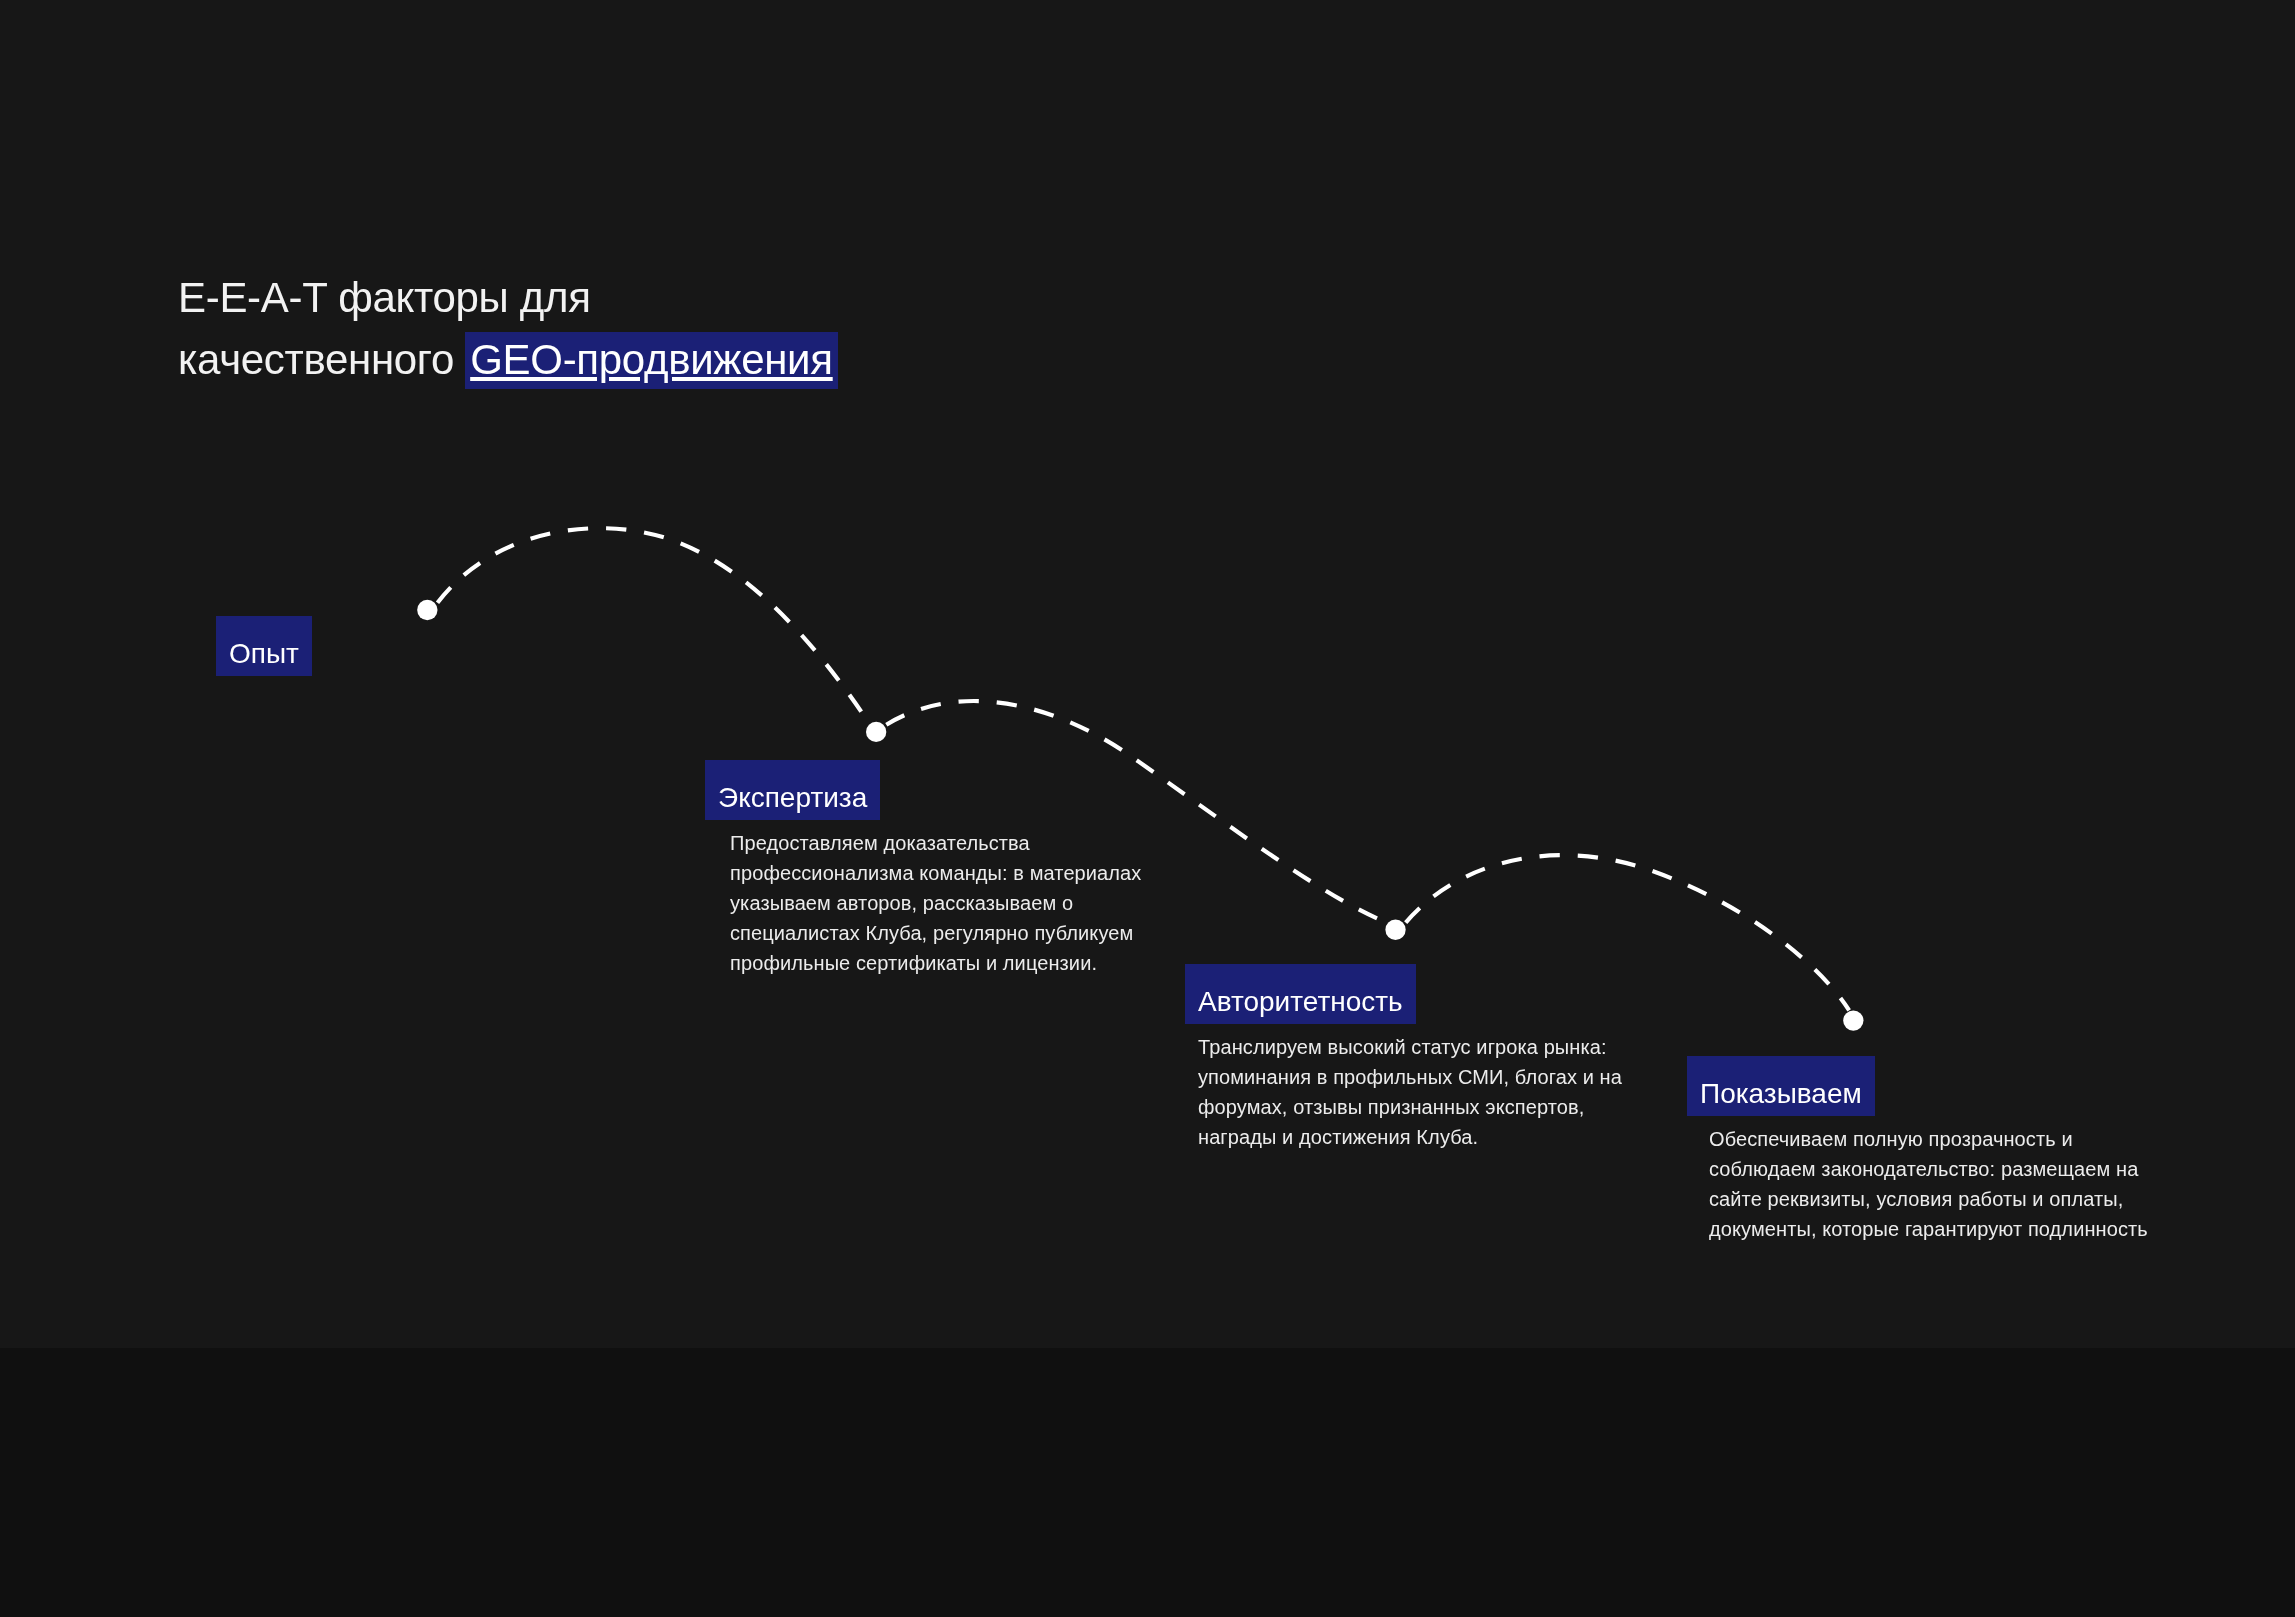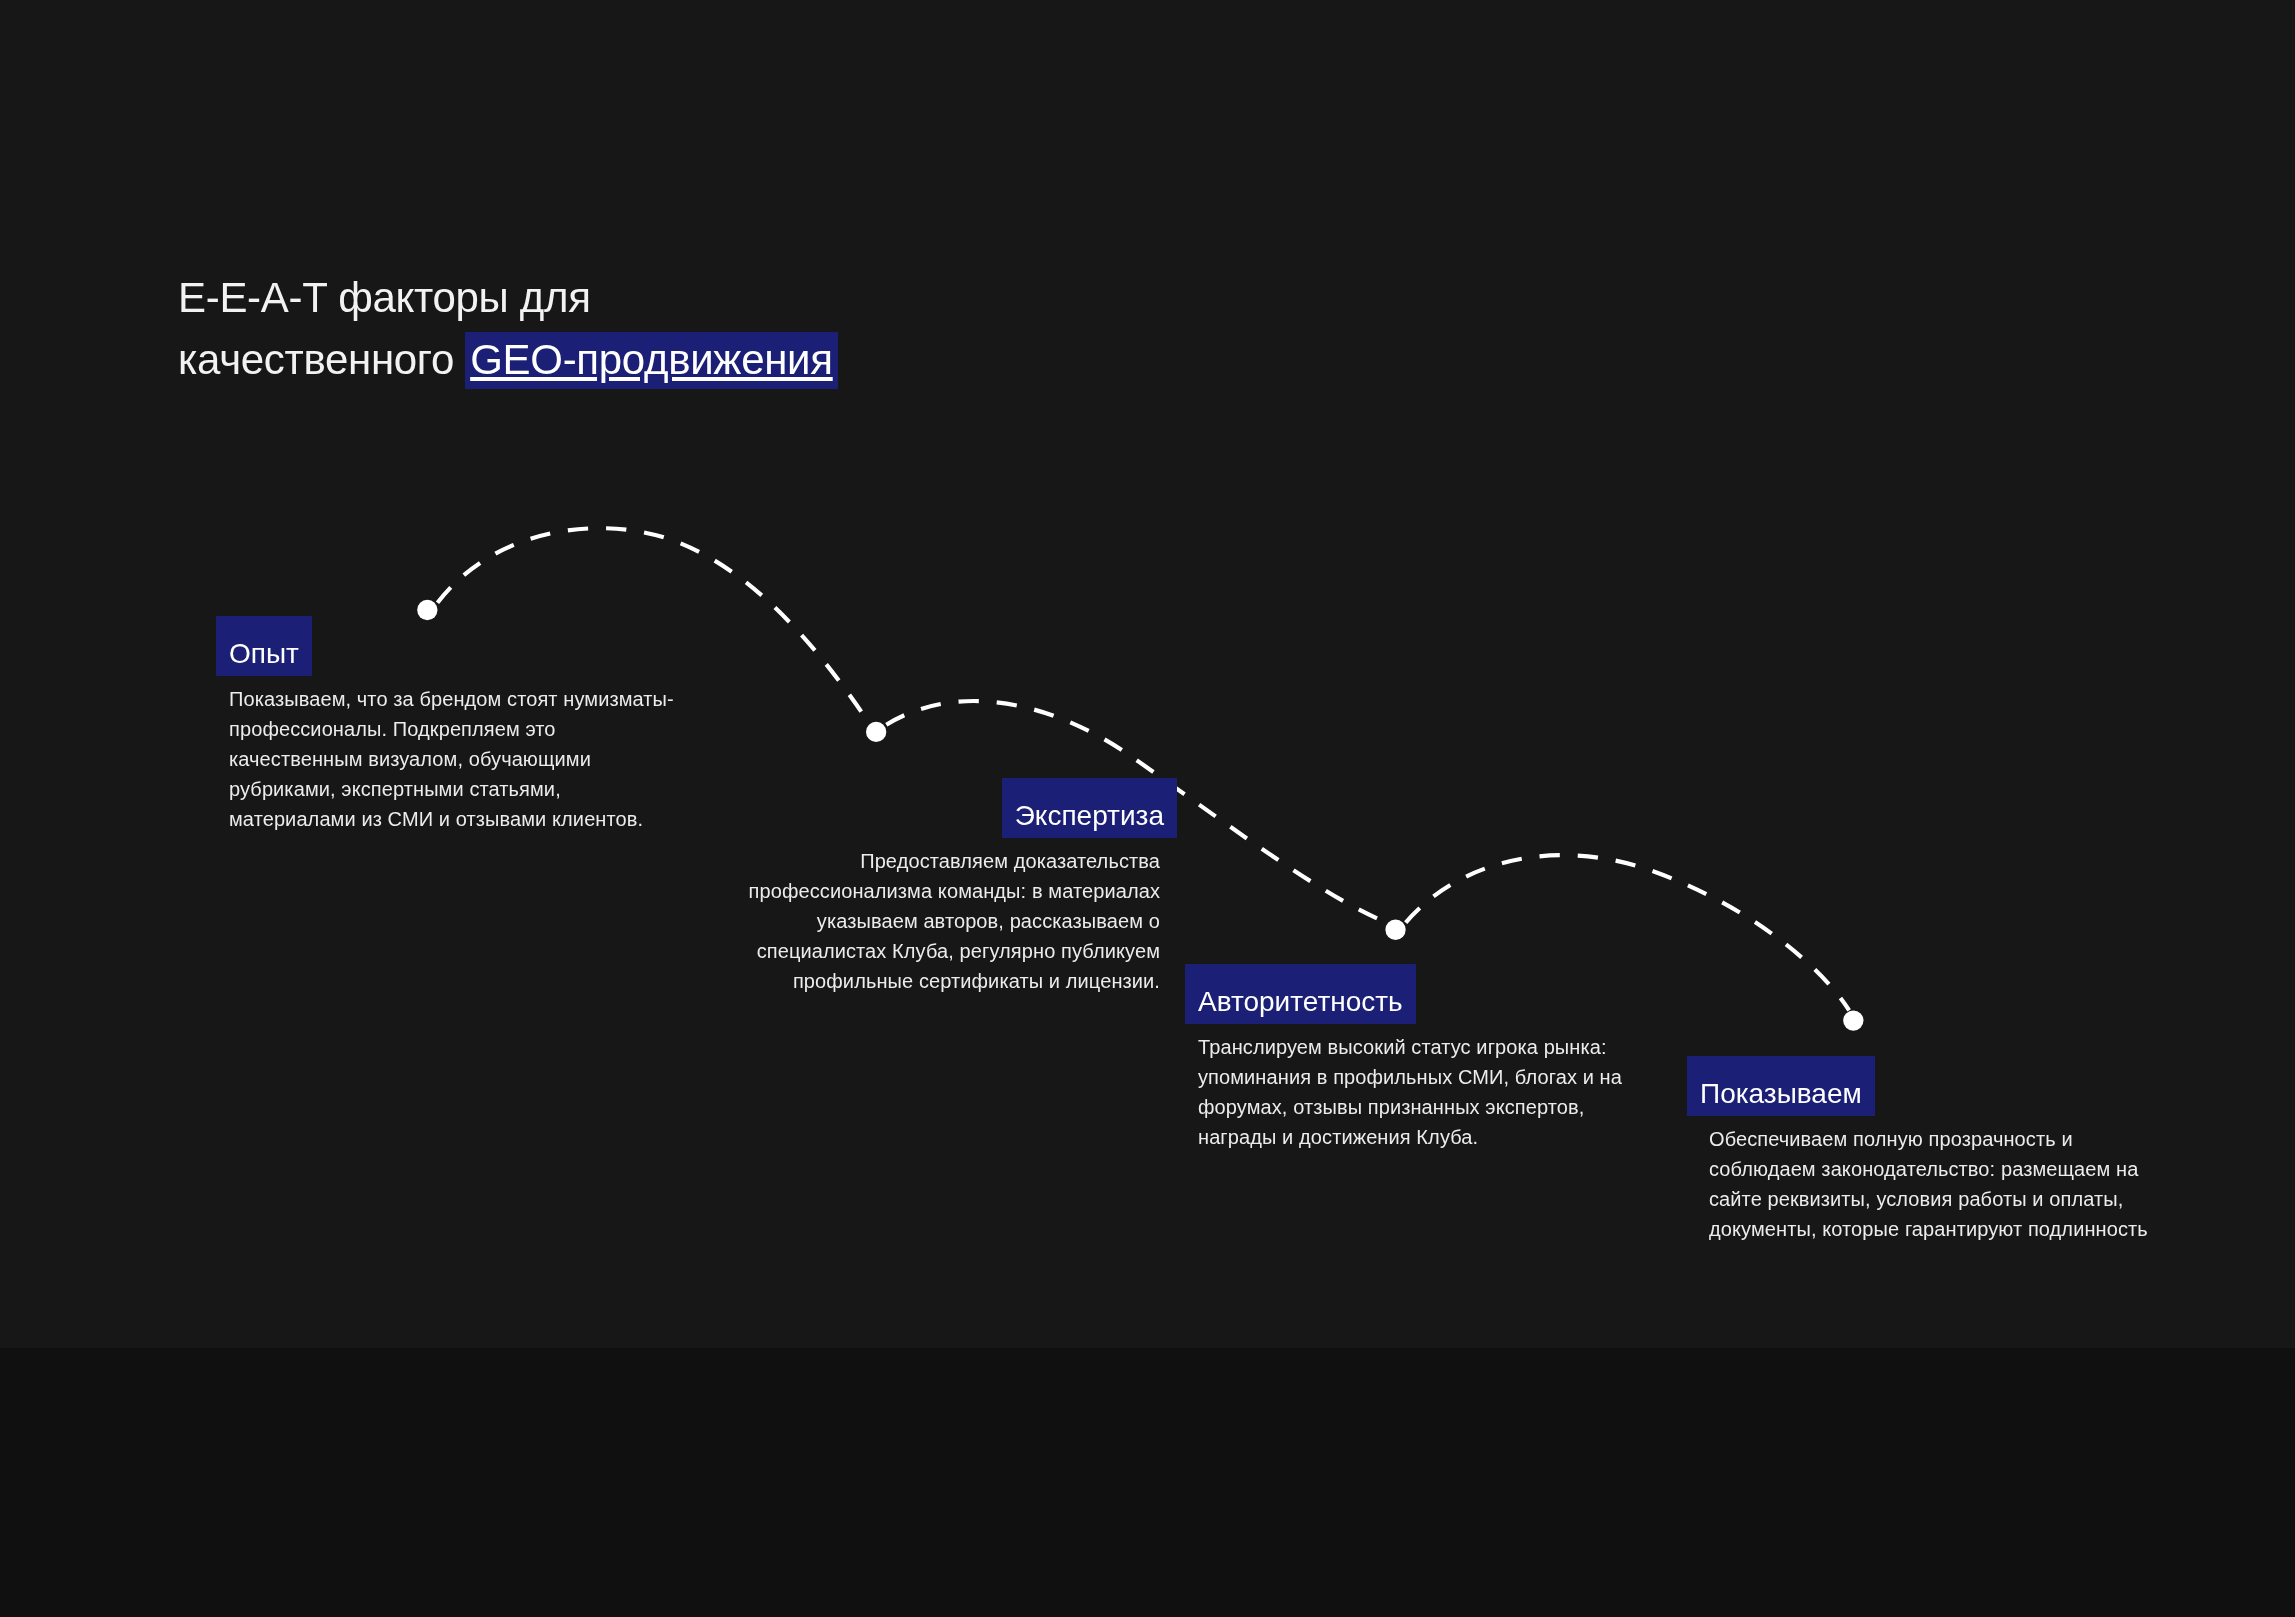--- a/index.html
+++ b/index.html
@@ -79,21 +79,21 @@
     color: #ececec;
     font-size: 20px;
     line-height: 30px;
     font-weight: 300;
     letter-spacing: 0.1px;
   }
 
   #card-experience      { left: 216px;  top: 616px; width: 472px; }
   #card-experience .card-body  { width: 454px; margin-left: 13px; }
 
-  #card-expertise       { left: 705px; top: 778px; width: 472px; text-align: right; }
+  #card-expertise       { left: 705px; top: 760px; width: 472px; }
   #card-expertise .card-body   { width: 430px; margin-left: 25px; }
 
   #card-authority       { left: 1185px; top: 964px; width: 490px; }
   #card-authority .card-body   { width: 454px; margin-left: 13px; }
 
   #card-reliability     { left: 1687px; top: 1056px; width: 478px; }
   #card-reliability .card-body { width: 442px; margin-left: 22px; }
 </style>
 </head>
 <body>
@@ -107,21 +107,20 @@
     <path class="arc" d="M 1483 1212 C 1600 1140 1760 1170 1900 1270 C 2070 1390 2215 1500 2320 1543"></path>
     <path class="arc" d="M 2352 1543 C 2440 1440 2600 1400 2760 1455 C 2930 1515 3050 1620 3094 1690"></path>
     <circle class="node-dot" cx="715" cy="1020" r="17"></circle>
     <circle class="node-dot" cx="1466" cy="1224" r="17"></circle>
     <circle class="node-dot" cx="2335" cy="1555" r="17"></circle>
     <circle class="node-dot" cx="3101" cy="1707" r="17"></circle>
   </svg>
 
   <div class="card" id="card-experience">
     <div class="card-badge">Опыт</div>
-    <div class="card-body">Показываем, что за брендом стоят нумизматы-профессионалы. Подкрепляем это качественным визуалом, обучающими рубриками, экспертными статьями, материалами из СМИ и отзывами клиентов.</div>
   </div>
 
   <div class="card" id="card-expertise">
     <div class="card-badge">Экспертиза</div>
     <div class="card-body">Предоставляем доказательства профессионализма команды: в материалах указываем авторов, рассказываем о специалистах Клуба, регулярно публикуем профильные сертификаты и лицензии.</div>
   </div>
 
   <div class="card" id="card-authority">
     <div class="card-badge">Авторитетность</div>
     <div class="card-body">Транслируем высокий статус игрока рынка: упоминания в профильных СМИ, блогах и на форумах, отзывы признанных экспертов, награды и достижения Клуба.</div>

